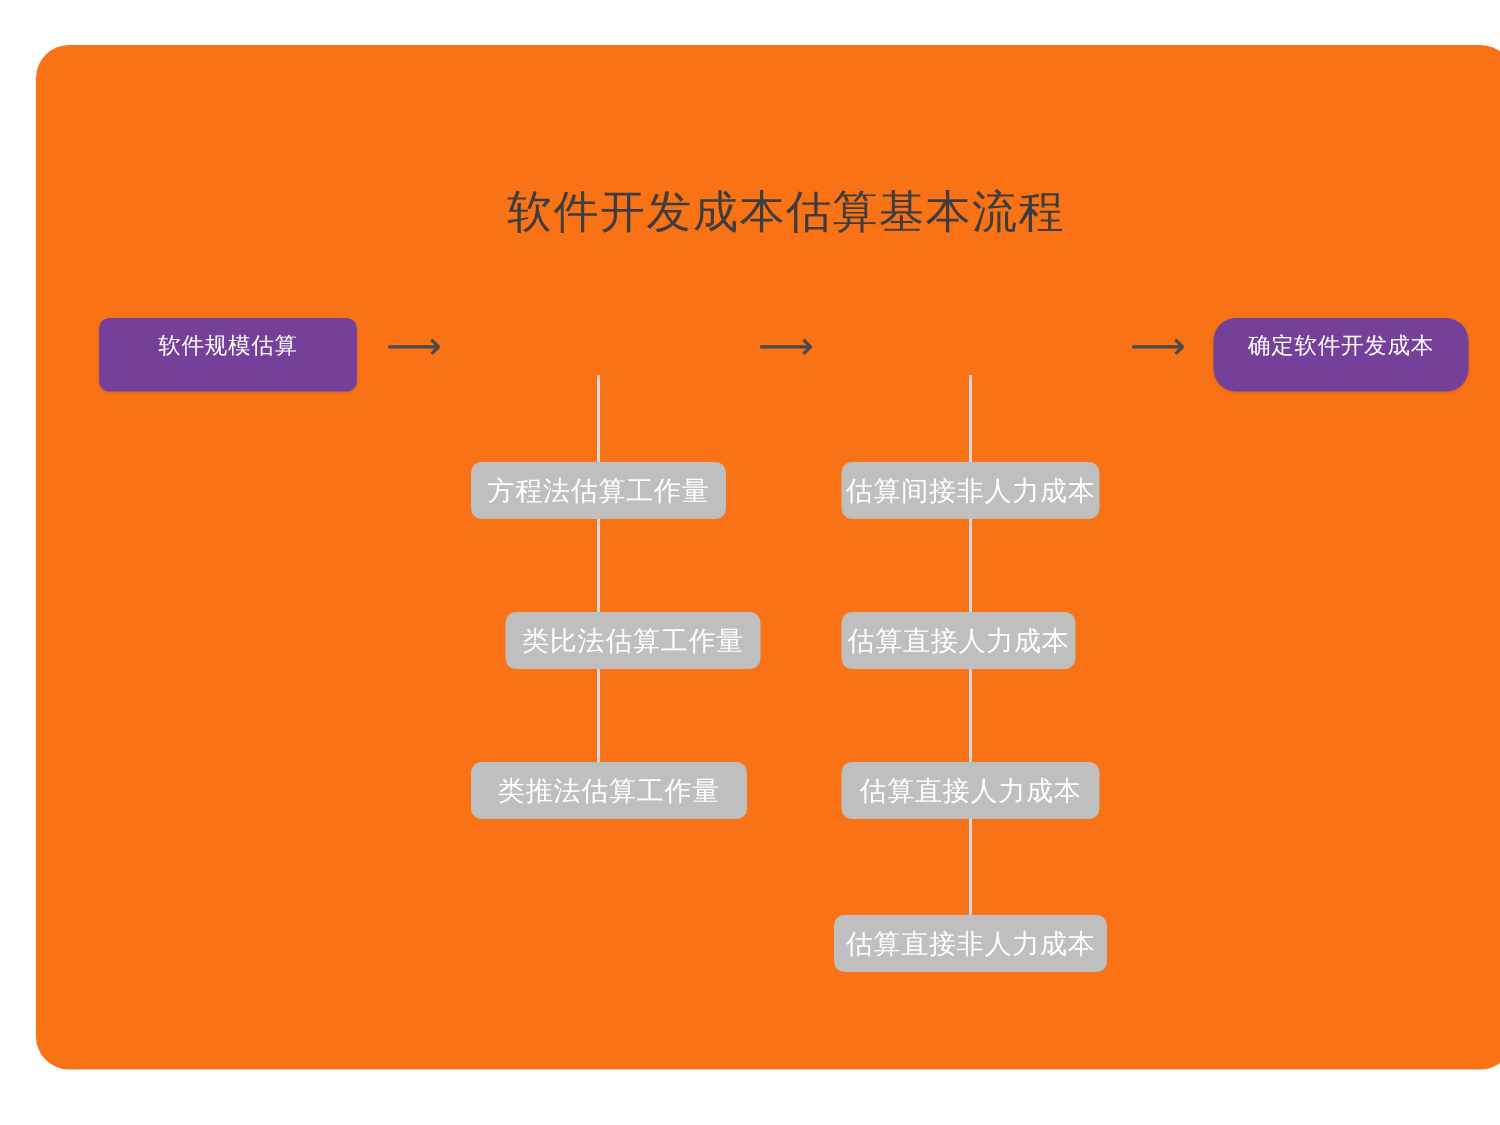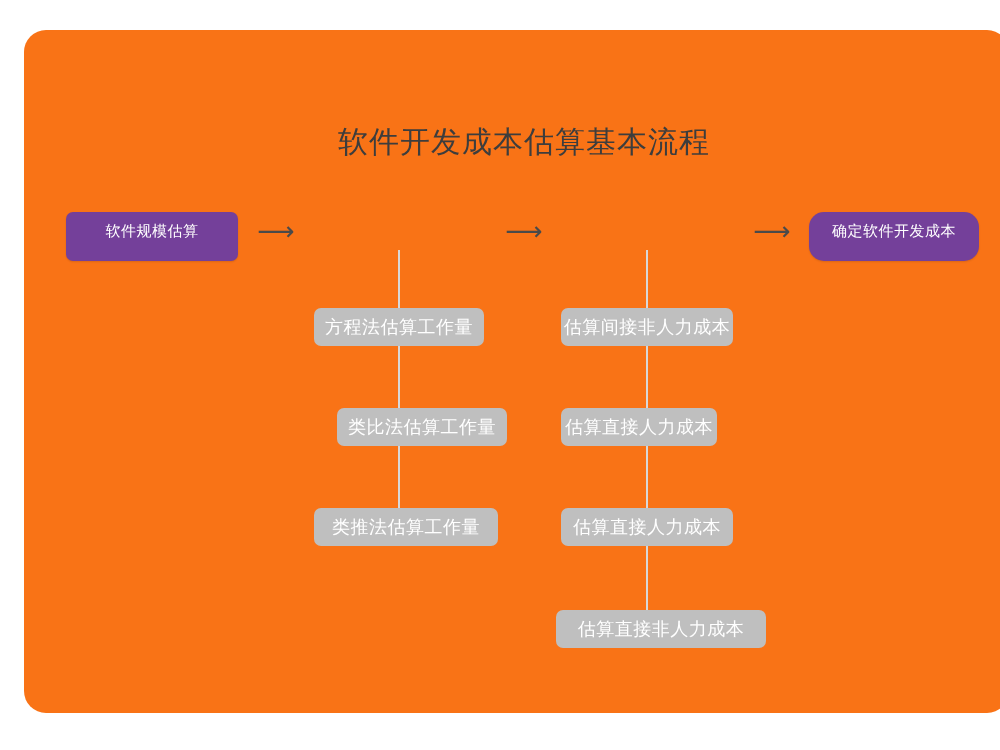--- a/index.html
+++ b/index.html
@@ -102,14 +102,14 @@
   <div class="pnode" style="left:42px; width:172px;">软件规模估算</div>
   <div class="pnode" style="left:785px; width:170px;border-radius:15px;">确定软件开发成本</div>
 
   <div class="snode" style="left:290px; width:170px; top:278px;">方程法估算工作量</div>
   <div class="snode" style="left:290px; width:170px; top:378px;margin-left:23px;">类比法估算工作量</div>
   <div class="snode" style="left:290px; width:184px; top:478px;">类推法估算工作量</div>
 
   <div class="snode" style="left:537px; width:172px; top:278px;">估算间接非人力成本</div>
   <div class="snode" style="left:537px; width:156px; top:378px;">估算直接人力成本</div>
   <div class="snode" style="left:537px; width:172px; top:478px;">估算直接人力成本</div>
-  <div class="snode" style="left:532px; width:210px; top:580px;">估算直接非人力成本</div>
+  <div class="snode" style="left:532px; width:182px; top:580px;">估算直接非人力成本</div>
 </div>
 
 </body></html>

